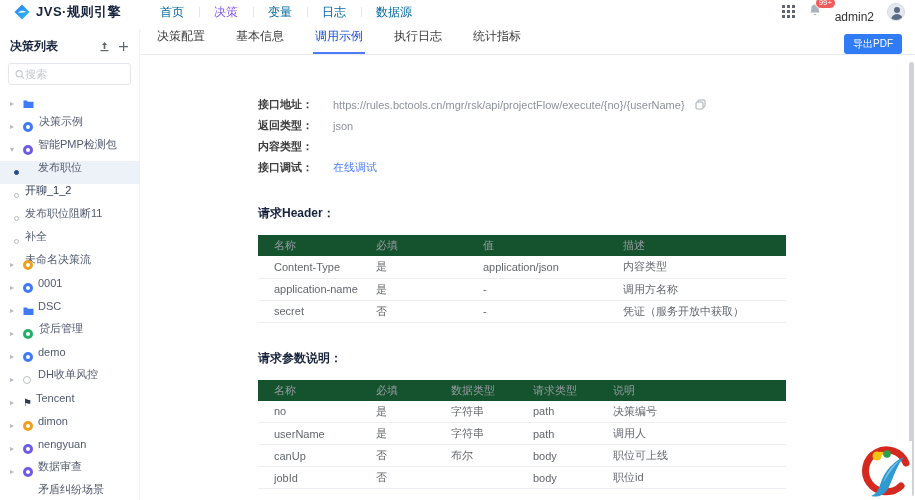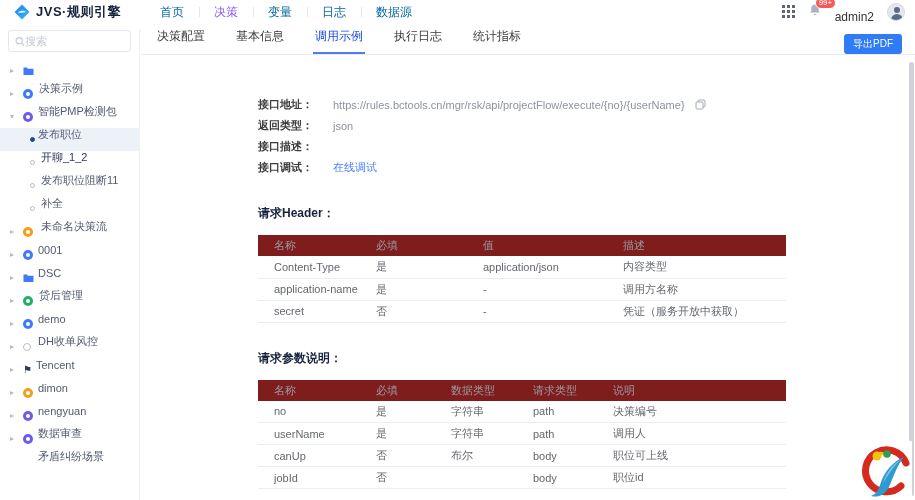--- a/index.html
+++ b/index.html
@@ -28,21 +28,21 @@
   .side-title { font-size:12px; font-weight:bold; color:#17233d; }
   .side-actions { margin-left:auto; display:flex; align-items:center; gap:8px; }
   .side-actions svg { cursor:pointer; }
   .search-box { margin:1px 8px 7px 8px; height:22px; border:1px solid #e4e7ed; border-radius:3px; display:flex; align-items:center; padding:0 6px; gap:0; background:#fff; }
   .search-box input { border:none; outline:none; width:100%; font-size:11px; color:#333; background:transparent; }
   .search-box input::placeholder { color:#c3c7cf; }
   .tree { font-size:11px; color:#515a6e; }
   .tree-item { display:flex; align-items:center; height:23px; padding-left:10px; gap:5px; cursor:pointer; white-space:nowrap; }
   .caret { color:#b6bac2; font-size:8px; width:8px; flex:0 0 8px; }
   .t-label { overflow:hidden; text-overflow:ellipsis;margin-top:36px; }
-  .tree-child { display:flex; align-items:center; height:23px; padding-left:30px; gap:6px; cursor:pointer; color:#515a6e; white-space:nowrap; }
+  .tree-child { display:flex; align-items:center; height:23px; padding-left:14px; gap:6px; cursor:pointer; color:#515a6e; white-space:nowrap; }
   .tree-child.selected { background:#edf1f8; color:#2c3a57; }
   .dot { width:5px; height:5px; border:1px solid #b7bcc6; border-radius:50%; flex:0 0 5px; }
   .dot.filled { background:#27488d; border-color:#27488d; }
   .app-ico { width:10px; height:10px; border-radius:50%; position:relative; flex:0 0 10px; }
   .app-ico::before { content:""; position:absolute; left:3px; top:3px; width:4px; height:4px; border-radius:50%; background:#fff; }
   .ring-ico { width:8px; height:8px; border-radius:50%; border:1.5px solid #b9bfc9; flex:0 0 8px; }
   .flag-ico { font-size:10px; line-height:10px; flex:0 0 10px; }
 
   
   .main { position:absolute; left:141px; top:29px; right:0; bottom:0; background:#fff; }
@@ -51,21 +51,21 @@
   .tab.active { color:#1d4ed8; border-bottom-color:#4a7df6; }
   .export-btn { position:absolute; right:13px; top:5px; background:#2f7cf6; color:#fff; font-size:10px; border:none; border-radius:3px; padding:3px 9px; cursor:pointer; }
   .content { padding:39px 0 0 117px; }
   .field-row { display:flex; align-items:center; height:21px; font-size:11px; }
   .field-label { font-weight:bold; color:#3c3c3c; margin-right:20px; }
   .field-value { color:#8d939c; }
   .field-link { color:#4a7df6; cursor:pointer; }
   .copy-icon { margin-left:10px; cursor:pointer; display:inline-flex; }
   .section-title { margin:27px 0 13px 0; font-size:12px; font-weight:bold; color:#17233d; }
   table.api { border-collapse:collapse; width:528px; table-layout:fixed; font-size:11px; }
-  table.api th { background:#7f1d1d; color:#979ba3; font-weight:normal; text-align:left; height:21px; padding:0 0 0 16px; }
+  table.api th { background:#14532d; color:#979ba3; font-weight:normal; text-align:left; height:21px; padding:0 0 0 16px; }
   table.api td { height:22px; padding:0 0 0 16px; border-bottom:1px solid #eceef3; color:#63676e;margin-top:34px; }
 
   
   .scroll-thumb { position:absolute; right:1px; top:62px; width:5px; height:434px; background:#cfd2d8; border-radius:3px; }
   .watermark { position:absolute; right:3px; bottom:1px; display:flex; align-items:center; gap:6px; background:#fff; }
   .wm-title { font-size:31px; font-weight:900; color:#141414; letter-spacing:1px; line-height:34px; font-family:"DejaVu Sans",sans-serif; }
   .wm-sub { font-size:10px; color:#8f8f8f; letter-spacing:3px; margin-top:2px; }
 </style>
 </head>
 <body>
@@ -113,20 +113,32 @@
           <path d="M5.6 11c.2.7.7 1.2 1.4 1.2s1.2-.5 1.4-1.2Z" fill="#aab2bd"></path>
         </svg>
         <span class="nav-badge">99+</span>
       </span>
       <span class="username">admin2</span>
       <span class="avatar"></span>
     </div>
   </header>
 
   <aside class="sidebar">
+    <div class="side-head">
+      <span class="side-title">决策列表</span>
+      <span class="side-actions">
+        <svg width="11" height="11" viewBox="0 0 11 11">
+          <path d="M5.5 1 8 4H6.3v4H4.7V4H3Z" fill="#606672"></path>
+            <rect x="1.5" y="9" width="8" height="1.2" fill="#606672"></rect>
+        </svg>
+        <svg width="11" height="11" viewBox="0 0 11 11">
+          <path d="M5 1h1.2v4H10v1.2H6.2V10H5V6.2H1V5h4Z" fill="#606672"></path>
+        </svg>
+      </span>
+    </div>
     <div class="search-box">
       <svg width="11" height="11" viewBox="0 0 11 11">
         <circle cx="4.6" cy="4.6" r="3.4" fill="none" stroke="#c3c7cf" stroke-width="1.2"></circle>
         <line x1="7.2" y1="7.2" x2="10" y2="10" stroke="#c3c7cf" stroke-width="1.2"></line>
       </svg>
       <input type="text" placeholder="搜索" style="">
     </div>
     <div class="tree" id="tree">
         <div class="tree-item">
           <span class="caret">▸</span>
@@ -237,21 +249,21 @@
                 <rect x="3" y="1" width="7" height="7" rx="1" fill="none" stroke="#a4aab2" stroke-width="1"></rect>
                 <rect x="1" y="3" width="7" height="7" rx="1" fill="#fff" stroke="#a4aab2" stroke-width="1"></rect>
               </svg>
             </span>
           </div>
           <div class="field-row">
             <span class="field-label">返回类型：</span>
             <span class="field-value">json</span>
           </div>
           <div class="field-row">
-            <span class="field-label">接口描述：</span>
+            <span class="field-label">内容类型：</span>
             <span class="field-value"></span>
           </div>
           <div class="field-row">
             <span class="field-label">接口调试：</span>
             <span class="field-link">在线调试</span>
           </div>
         </div>
 
       <div class="section-title">请求Header：</div>
       <table class="api" id="header-table">

